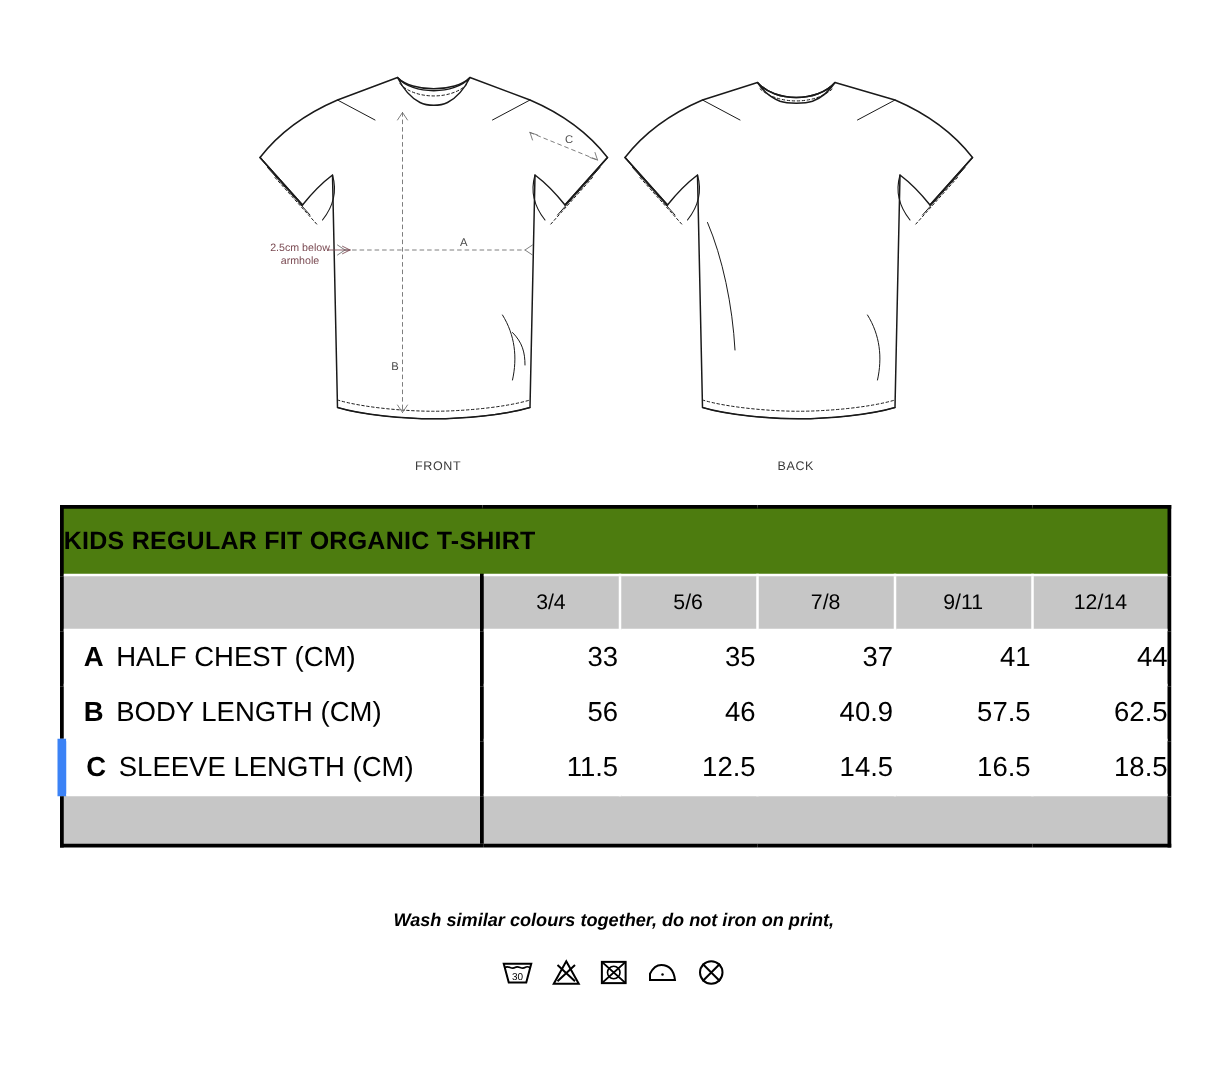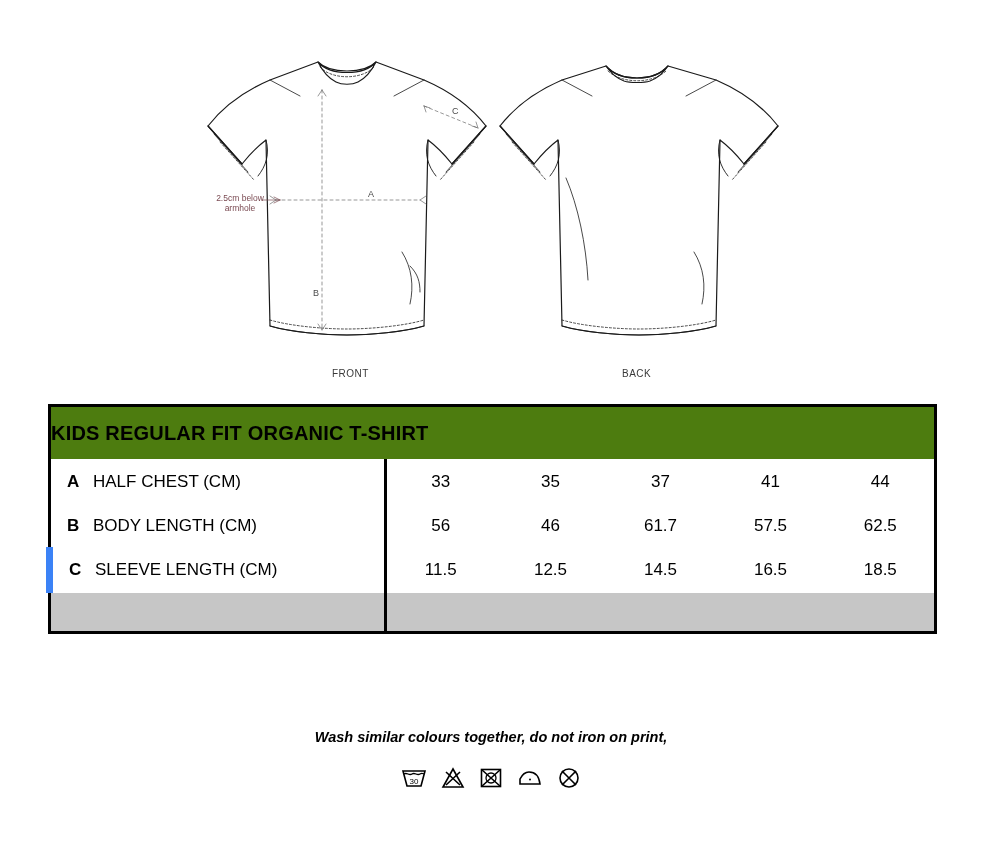--- a/index.html
+++ b/index.html
@@ -83,30 +83,30 @@
     height: 42px;
     text-align: center;
     font-size: 17px;
     color: #000;
   }
   .hdr-row td.label-cell {
     background: #c6c6c6;
   }
   .data-row td {
     height: 42px;
-    font-size: 17px;
+    font-size: 22px;
     background: #ffffff;
   }
   .data-row td.label-cell {
     text-align: left;
     padding-left: 16px;
     white-space: nowrap;
   }
   .data-row td.val-cell {
-    text-align: center;
+    text-align: right;
   }
   .row-letter {
     font-weight: bold;
     display: inline-block;
     width: 26px;
   }
   .foot-row td {
     background: #c6c6c6;
     height: 38px;
   }
@@ -270,39 +270,47 @@
       <col style="width:110px">
       <col style="width:110px">
       <col style="width:110px">
       <col style="width:110px">
       <col style="width:110px">
     </colgroup>
     <tbody>
       <tr class="title-row">
         <td colspan="6" class="chart-title hline-top" style="border-left:3px solid #000;border-right:3px solid #000;">KIDS REGULAR FIT ORGANIC T-SHIRT</td>
       </tr>
+      <tr class="hdr-row">
+        <td class="label-cell" style="border-left:3px solid #000;"></td>
+        <td class="vline">3/4</td>
+        <td>5/6</td>
+        <td>7/8</td>
+        <td>9/11</td>
+        <td style="border-right:3px solid #000;">12/14</td>
+      </tr>
 
       <tr class="data-row">
         <td class="label-cell" style="border-left:3px solid #000;">
           <span class="row-letter">A</span><span>HALF CHEST (CM)</span>
         </td>
         <td class="val-cell vline">33</td>
         <td class="val-cell">35</td>
         <td class="val-cell">37</td>
         <td class="val-cell">41</td>
         <td class="val-cell" style="border-right:3px solid #000;">44</td>
       </tr>
 
       <tr class="data-row">
         <td class="label-cell" style="border-left:3px solid #000;">
           <span class="row-letter">B</span><span>BODY LENGTH (CM)</span>
         </td>
         <td class="val-cell vline">56</td>
         <td class="val-cell">46</td>
-        <td class="val-cell">61.7</td>
+        <td class="val-cell">40.9</td>
         <td class="val-cell">57.5</td>
         <td class="val-cell" style="border-right:3px solid #000;">62.5</td>
       </tr>
 
       <tr class="data-row">
         <td class="label-cell" style="border-left:7px solid #3b82f6;">
           <span class="row-letter">C</span><span>SLEEVE LENGTH (CM)</span>
         </td>
         <td class="val-cell vline">11.5</td>
         <td class="val-cell">12.5</td>

